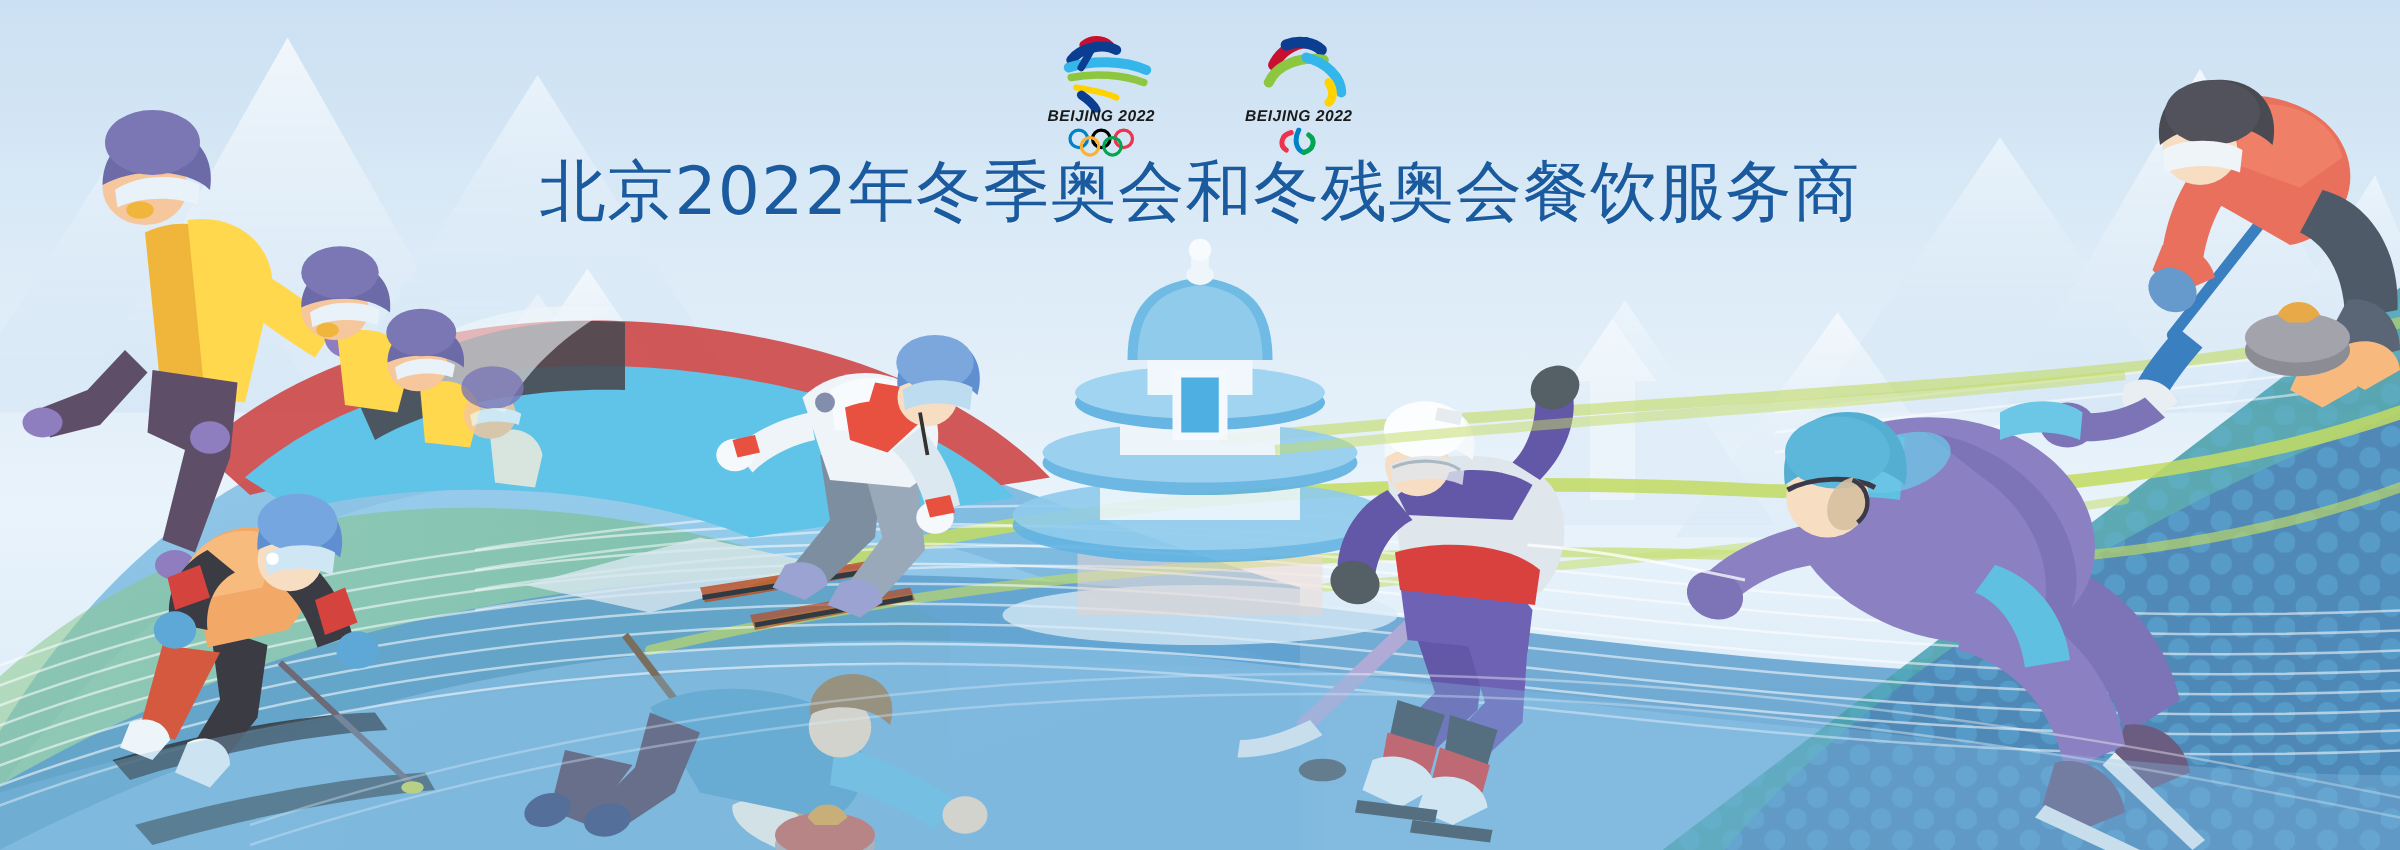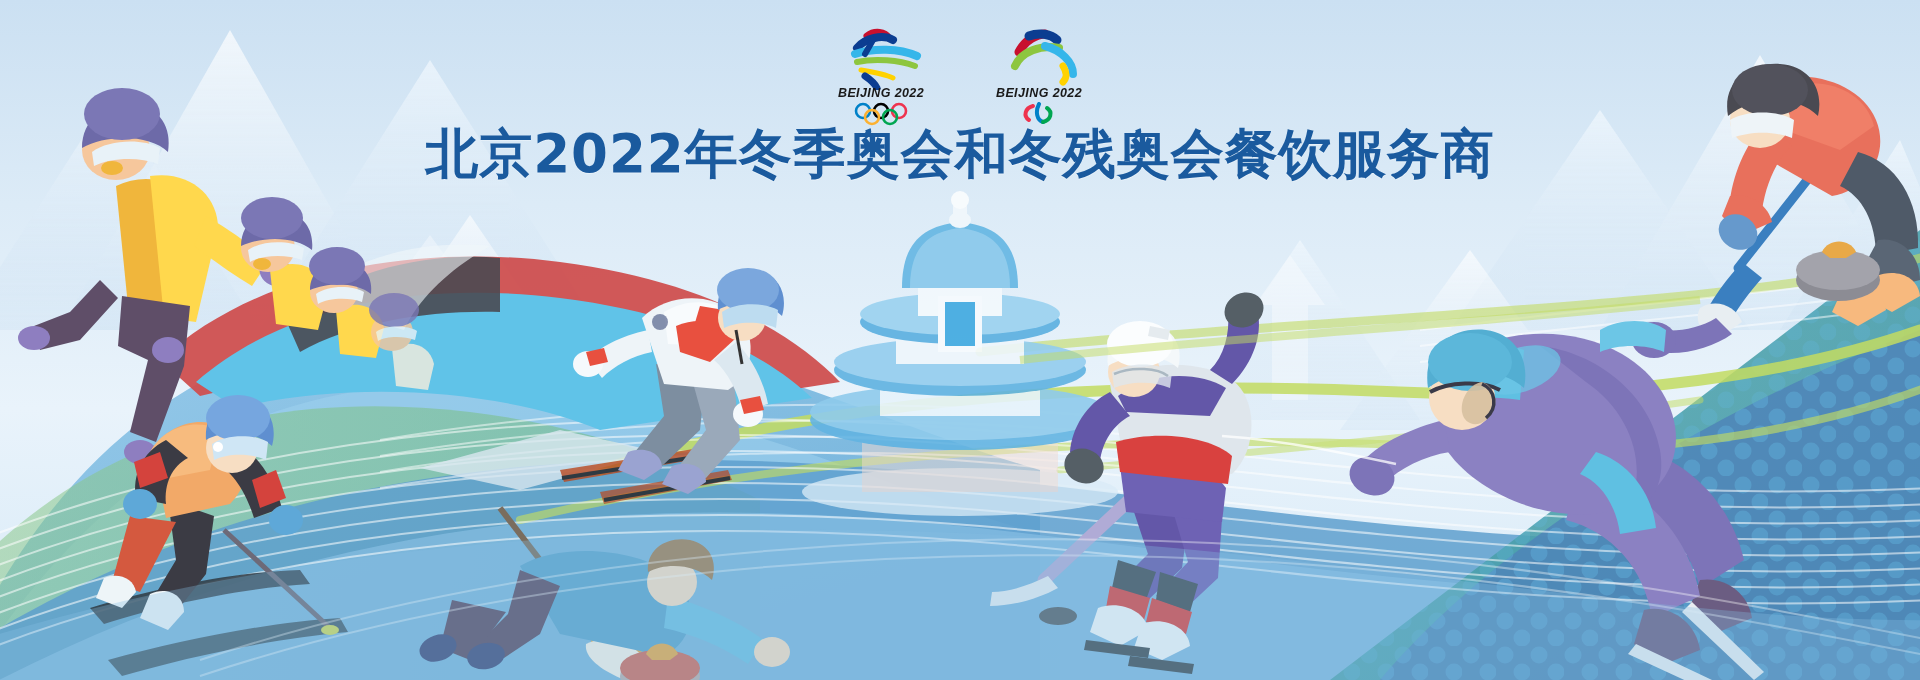--- a/index.html
+++ b/index.html
@@ -14,21 +14,21 @@
   
   #logos{position:absolute;left:0;top:26px;width:1920px;height:100px;
          display:flex;justify-content:center;align-items:flex-start;gap:50px;z-index:40;}
   .logo{width:108px;height:98px;position:relative;}
   .logo-word{position:absolute;left:0;right:0;text-align:center;font-size:12.5px;
              font-weight:bold;font-style:italic;color:#1a1a1a;letter-spacing:.4px;
              font-family:"Liberation Sans","DejaVu Sans",sans-serif;}
 
   #title{
     position:absolute;left:0;top:124px;width:1920px;text-align:center;z-index:40;
-    font-size:53px;line-height:60px;font-weight:bold;color:#1a5a9e;
+    font-size:53px;line-height:60px;font-weight:normal;color:#1a5a9e;
     letter-spacing:1px;
     font-family:"DejaVu Sans","Liberation Sans",sans-serif;
     text-shadow:0 1px 0 rgba(255,255,255,.35);
   }
 </style>
 </head>
 <body>
 
 <div id="banner">
 

